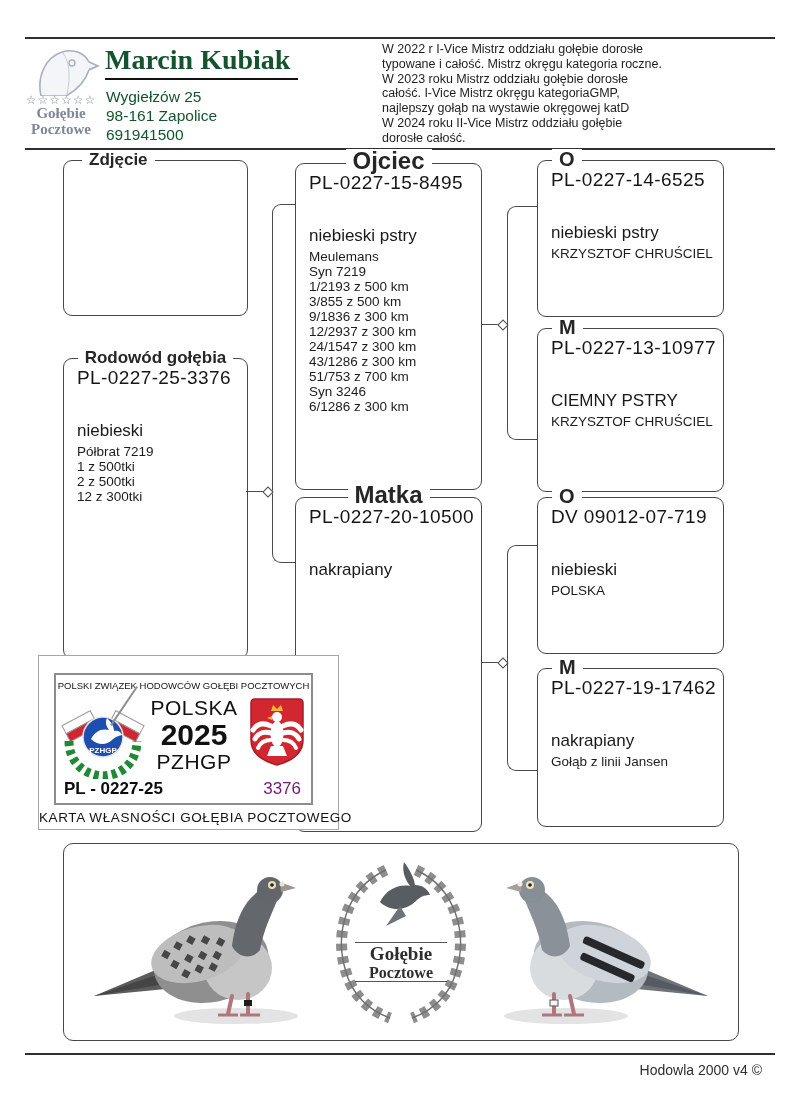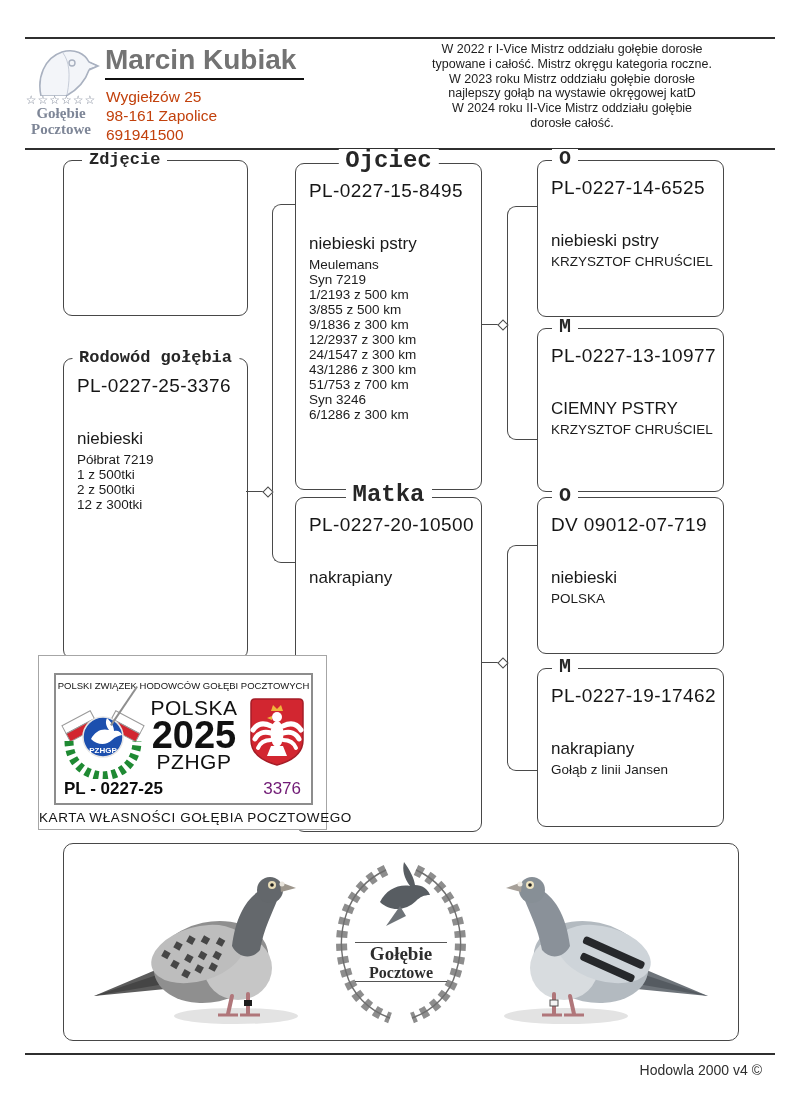--- a/index.html
+++ b/index.html
@@ -4,46 +4,46 @@
 <style>
   html,body{margin:0;padding:0;background:#ffffff;}
   .page{position:relative;width:800px;height:1110px;background:#ffffff;overflow:hidden;
         font-family:"Liberation Sans",sans-serif;color:#1b1b1b;}
   .abs{position:absolute;}
   .rule{position:absolute;left:25px;width:750px;height:0;border-top:2px solid #2f2f2f;}
   
   .logo-stars{left:24px;top:93px;width:74px;text-align:center;font-size:12px;color:#7e8697;letter-spacing:1px;}
   .logo-t1{left:24px;top:105px;width:74px;text-align:center;font-family:"Liberation Serif",serif;font-weight:bold;font-size:15px;color:#7e8697;}
   .logo-t2{left:24px;top:121px;width:74px;text-align:center;font-family:"Liberation Serif",serif;font-weight:bold;font-size:15px;color:#7e8697;}
-  .owner-name{left:105px;top:44px;font-size:28px;font-weight:bold;color:#737373;
-              border-bottom:2.5px solid #111;padding:0 8px 2px 0;display:inline-block;}
-  .owner-address{left:106px;top:87px;font-size:15.5px;line-height:19px;color:#c2410c;}
-  .achievements{right:38px;top:42px;width:380px;text-align:center;font-size:12.5px;line-height:14.8px;color:#1d1d1d;}
+  .owner-name{left:105px;top:44px;font-size:28px;font-weight:bold;color:#14532d;
+              border-bottom:2.5px solid #111;padding:0 8px 2px 0;display:inline-block;font-family:Liberation Serif, serif;}
+  .owner-address{left:106px;top:87px;font-size:15.5px;line-height:19px;color:#14532d;}
+  .achievements{right:38px;top:42px;width:380px;text-align:left;font-size:12.5px;line-height:14.8px;color:#1d1d1d;}
   
   .pbox{position:absolute;border:1.5px solid #474747;border-radius:9px;background:#fff;}
   .pbox-label{position:absolute;top:-14px;background:#fff;padding:0 7px;
-              font-family:Liberation Mono, monospace;font-weight:bold;color:#262626;line-height:1;}
+              font-family:Liberation Sans, sans-serif;font-weight:bold;color:#262626;line-height:1;}
   .lab-big{font-size:24px;top:-15px;}
   .lab-med{font-size:17px;top:-10px;}
   .lab-om{font-size:20px;top:-12px;}
   .label-center{left:50%;transform:translateX(-50%);white-space:nowrap;}
-  .ring{font-size:19px;letter-spacing:.4px;margin:16px 0 0 13px;color:#161616;}
+  .ring{font-size:19px;letter-spacing:.4px;margin:8px 0 0 13px;color:#161616;}
   .colorline{font-size:17px;margin:32px 0 0 13px;color:#191919;}
   .notes{font-size:13.5px;line-height:15px;margin:3px 0 0 13px;color:#1c1c1c;}
   
   .hline{position:absolute;height:0;border-top:1.5px solid #4a4a4a;}
   .bracket{position:absolute;border:1.5px solid #4a4a4a;border-right:none;border-radius:9px 0 0 9px;}
   .diamond{position:absolute;width:6px;height:6px;background:#fff;border:1px solid #4a4a4a;transform:rotate(45deg);}
   
-  .card-outer{position:absolute;left:38px;top:655px;width:287px;height:173px;background:#fff;border:1px solid #a6a6a6;z-index:5;}
+  .card-outer{position:absolute;left:38px;top:655px;width:287px;height:173px;background:#fff;border:1px solid #a6a6a6;z-index:5;padding-left:12px;}
   .sticker{position:absolute;left:15px;top:17px;width:255px;height:128px;border:2px solid #8d8d8d;background:#fff;}
   .fed{position:absolute;top:5px;left:0;width:100%;text-align:center;font-size:9.5px;color:#141414;white-space:nowrap;}
   .center-col{position:absolute;left:85px;top:21px;width:106px;text-align:center;color:#111;}
   .polska{font-size:21px;letter-spacing:.5px;}
-  .year{font-size:38px;font-weight:bold;line-height:30px;}
+  .year{font-size:30px;font-weight:bold;line-height:30px;}
   .org{font-size:21px;letter-spacing:.5px;}
   .ring-pref{position:absolute;left:8px;bottom:4px;font-size:17px;font-weight:bold;color:#0c0c0c;}
   .ring-num{position:absolute;right:10px;bottom:4px;font-size:17px;font-weight:normal;color:#701a75;}
   .card-caption{position:absolute;bottom:4px;left:0;width:100%;text-align:right;font-size:13.5px;letter-spacing:.6px;color:#141414;white-space:nowrap;}
   .pen-mark{position:absolute;left:138px;top:687px;width:47px;height:0;border-top:2.5px solid #8f8f8f;
             transform:rotate(124deg);transform-origin:left top;z-index:6;}
   
   .birds-panel{position:absolute;left:63px;top:843px;width:674px;height:196px;border:1.5px solid #474747;border-radius:10px;background:#fff;}
   .wreath-text{position:absolute;left:0;top:88px;width:100%;text-align:center;color:#2d2d2d;}
   .wline{width:92px;height:0;border-top:1.5px solid #555;margin:0 auto;}
@@ -71,20 +71,21 @@
   <div class="abs owner-name">Marcin Kubiak</div>
   <div class="abs owner-address">
     <div>Wygiełzów 25</div>
     <div>98-161 Zapolice</div>
     <div>691941500</div>
   </div>
   <div class="abs achievements">
       <div>W 2022 r I-Vice Mistrz oddziału gołębie dorosłe</div>
       <div>typowane i całość. Mistrz okręgu kategoria roczne.</div>
       <div>W 2023 roku Mistrz oddziału gołębie dorosłe</div>
+      <div>całość. I-Vice Mistrz okręgu kategoriaGMP,</div>
       <div>najlepszy gołąb na wystawie okręgowej katD</div>
       <div>W 2024 roku II-Vice Mistrz oddziału gołębie</div>
       <div>dorosłe całość.</div>
     </div>
 
   <div class="rule" style="top:148px"></div>
 
   <div class="pbox" style="left:63px;top:160px;width:183px;height:154px">
     <span class="pbox-label lab-med" style="left:18px">Zdjęcie</span>
   </div>

